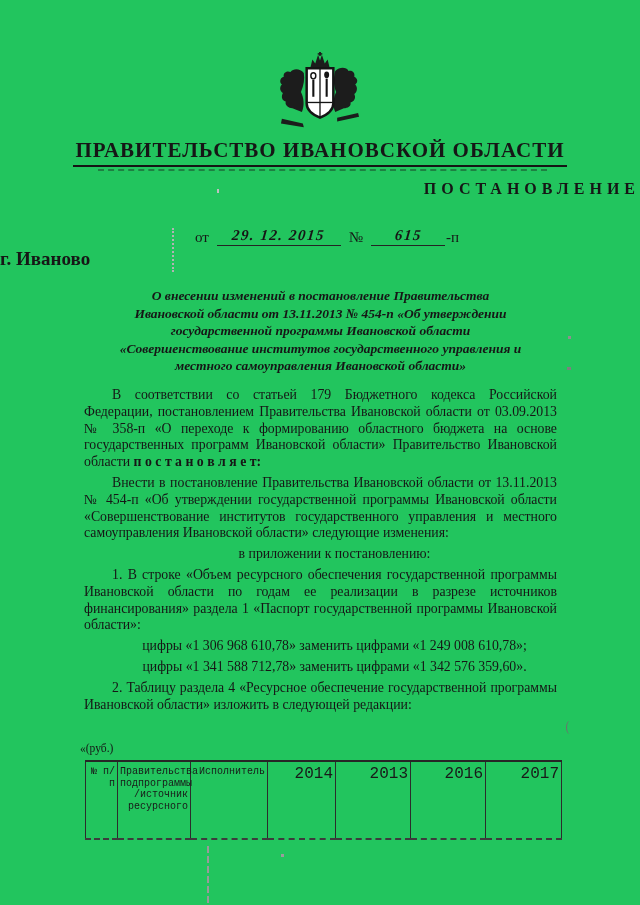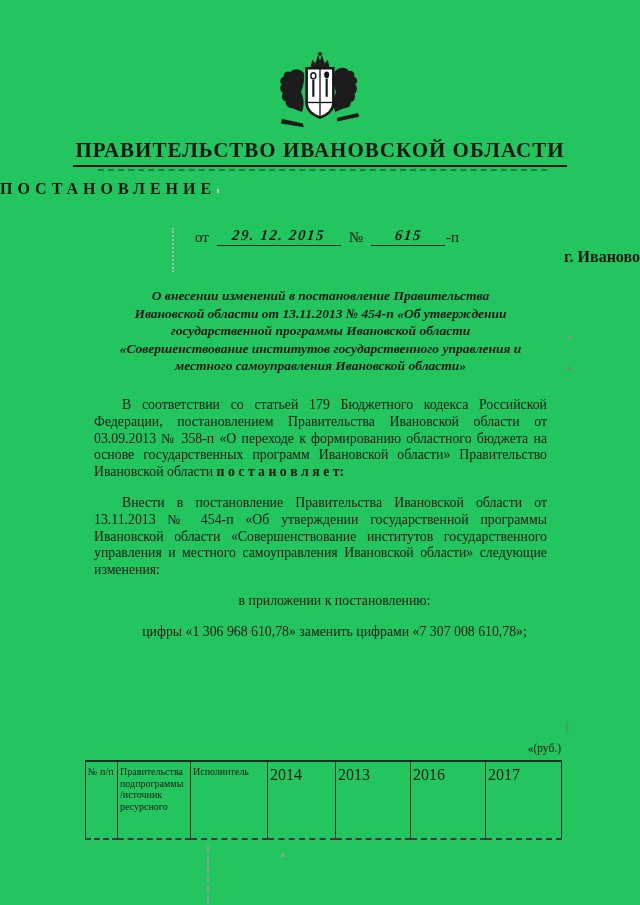--- a/index.html
+++ b/index.html
@@ -19,72 +19,72 @@
   .org-name{
     display:inline-block;position:relative;
     font-size:21px;font-weight:bold;letter-spacing:1px;
     border-bottom:2.5px solid #151515;padding:0 2px 2px 2px;
   }
   .org-name::after{
     content:"";position:absolute;left:5%;right:4%;bottom:-6px;
     border-bottom:2px dashed rgba(25,25,25,.40);
   }
   .doc-type{
-    position:absolute;top:180px;left:0;width:640px;text-align:left;
+    position:absolute;top:180px;left:0;width:640px;text-align:right;
     font-size:16px;font-weight:bold;letter-spacing:5px;
   }
   
   .date-line{
     position:absolute;top:227px;left:0;width:640px;text-align:center;
     font-size:15px;padding-left:14px;box-sizing:border-box;
   }
   .fill-line{
     display:inline-block;border-bottom:1.6px solid #242424;
     text-align:center;vertical-align:bottom;padding:0 6px 1px 6px;
   }
   .fill-date{min-width:112px;margin:0 8px 0 8px;}
   .fill-num{min-width:62px;margin:0 1px 0 8px;}
   .hand{
     display:inline-block;font-style:italic;font-weight:bold;
     font-size:15px;letter-spacing:1.5px;transform:skewX(-6deg);
     white-space:nowrap;
   }
   .city-line{
-    position:absolute;top:248px;left:0;width:640px;text-align:right;
-    font-size:16px;font-weight:bold;
+    position:absolute;top:248px;left:0;width:640px;text-align:left;
+    font-size:19px;font-weight:bold;
   }
   
   .doc-title{
     position:absolute;top:287px;left:80px;width:481px;
     text-align:center;font-size:13.5px;font-weight:bold;
     line-height:17.6px;white-space:pre-line;font-style:italic;
   }
   
   .body-text{
     position:absolute;top:383px;left:80px;width:481px;
     font-size:13.8px;line-height:16.8px;
   }
-  .body-text p{margin:14px;text-indent:28px;text-align:justify;}
+  .body-text p{margin:4px;text-indent:28px;text-align:justify;}
   .body-text p.no-justify{text-align:center;}
   .bold-sp{font-weight:bold;}
   .currency-note{
     position:absolute;top:742px;left:80px;width:481px;
-    text-align:right;font-size:11.5px;
+    font-size:11.5px;
   }
   
   .res-table{
     position:absolute;top:760px;left:85px;
     border-collapse:collapse;table-layout:fixed;width:476px;
   }
   .res-table th{
     border:1.4px solid #2c2c2c;
     border-bottom:2px dashed #3c3c3c;
     border-top:2px solid #262626;
-    vertical-align:top;text-align:left;
-    font-weight:normal;font-family:Liberation Serif, serif;
+    vertical-align:top;text-align:right;
+    font-weight:normal;font-family:Liberation Mono, monospace;
     font-size:10px;line-height:11.5px;
     padding:4px 2px 2px 2px;height:78px;
     box-sizing:border-box;color:#191919;
   }
   .res-table th.year{font-size:16px;padding-top:7px;}
   
   .artifact{position:absolute;pointer-events:none;}
   .a-dotline1{left:172px;top:228px;height:44px;width:0;border-left:2px dotted #b3b3b3;}
   .a-dotline2{left:207px;top:846px;height:58px;width:2px;
     background:repeating-linear-gradient(#9a9a9a 0 7px,transparent 7px 10px);}
@@ -138,21 +138,24 @@
   <div class="doc-title">О внесении изменений в постановление Правительства
 Ивановской области от 13.11.2013 № 454-п «Об утверждении
 государственной программы Ивановской области
 «Совершенствование институтов государственного управления и
 местного самоуправления Ивановской области»</div>
 
   <div class="body-text">
     <p><span>В соответствии со статьей 179 Бюджетного кодекса Российской Федерации, постановлением Правительства Ивановской области от 03.09.2013 № 358-п «О переходе к формированию областного бюджета на основе государственных программ Ивановской области» Правительство Ивановской области </span><span class="bold-sp">п о с т а н о в л я е т:</span></p>
     <p>Внести в постановление Правительства Ивановской области от 13.11.2013 № 454-п «Об утверждении государственной программы Ивановской области «Совершенствование институтов государственного управления и местного самоуправления Ивановской области» следующие изменения:</p>
     <p class="no-justify">в приложении к постановлению:</p>
-    <p class="no-justify">цифры «1 306 968 610,78» заменить цифрами «7 307 008 610,78»;</p>
+    <p>1. В строке «Объем ресурсного обеспечения государственной программы Ивановской области по годам ее реализации в разрезе источников финансирования» раздела 1 «Паспорт государственной программы Ивановской области»:</p>
+    <p class="no-justify">цифры «1 306 968 610,78» заменить цифрами «1 249 008 610,78»;</p>
+    <p class="no-justify">цифры «1 341 588 712,78» заменить цифрами «1 342 576 359,60».</p>
+    <p>2. Таблицу раздела 4 «Ресурсное обеспечение государственной программы Ивановской области» изложить в следующей редакции:</p>
   </div>
 
   <div class="currency-note">«(руб.)</div>
 
   <table class="res-table">
     <colgroup>
       <col style="width:32px">
         <col style="width:73px">
         <col style="width:77px">
       <col style="width:68px">

